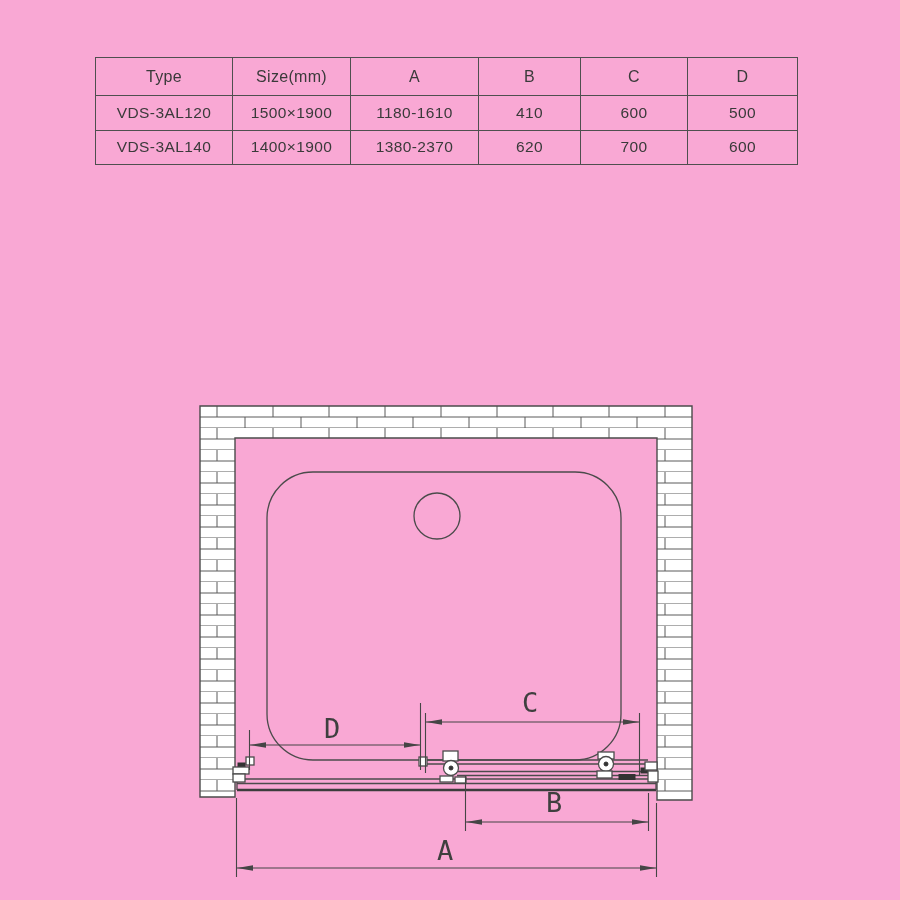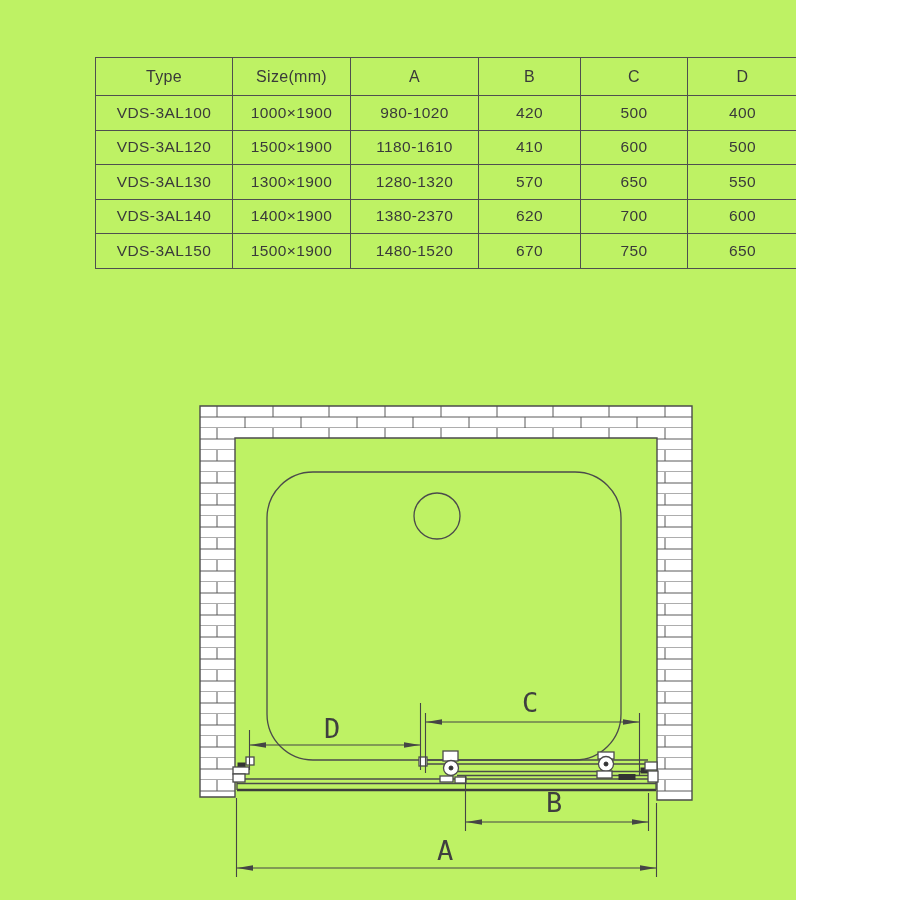--- a/index.html
+++ b/index.html
@@ -1,19 +1,19 @@
 <!DOCTYPE html>
 <html><head>
 <meta charset="utf-8">
 <style>
   html,body{margin:0;padding:0;background:#ffffff;}
   .page{
     position:relative;
-    width:796px;height:900px;
-    background:#bef264;
+    width:900px;height:900px;
+    background:#f9a8d4;
     font-family:"Liberation Sans", sans-serif;
     overflow:hidden;
   }
   
   table.spec{
     position:absolute;left:95px;top:57px;
     width:702px;
     border-collapse:collapse;
     table-layout:fixed;
     color:#3a3a3a;
@@ -60,58 +60,34 @@
           <th>Type</th>
           <th>Size(mm)</th>
           <th>A</th>
           <th>B</th>
           <th>C</th>
           <th>D</th>
         </tr>
       </thead>
     <tbody>
         <tr>
-          <td>VDS-3AL100</td>
-          <td>1000×1900</td>
-          <td>980-1020</td>
-          <td>420</td>
-          <td>500</td>
-          <td>400</td>
-        </tr>
-        <tr>
           <td>VDS-3AL120</td>
           <td>1500×1900</td>
           <td>1180-1610</td>
           <td>410</td>
           <td>600</td>
           <td>500</td>
         </tr>
         <tr>
-          <td>VDS-3AL130</td>
-          <td>1300×1900</td>
-          <td>1280-1320</td>
-          <td>570</td>
-          <td>650</td>
-          <td>550</td>
-        </tr>
-        <tr>
           <td>VDS-3AL140</td>
           <td>1400×1900</td>
           <td>1380-2370</td>
           <td>620</td>
           <td>700</td>
           <td>600</td>
-        </tr>
-        <tr>
-          <td>VDS-3AL150</td>
-          <td>1500×1900</td>
-          <td>1480-1520</td>
-          <td>670</td>
-          <td>750</td>
-          <td>650</td>
         </tr>
       </tbody>
   </table>
 
   <svg class="diagram" width="900" height="900" viewBox="0 0 900 900">
 
     <defs>
       <pattern id="brickPat" patternUnits="userSpaceOnUse" x="203" y="406" width="56" height="22">
         <rect width="56" height="22" fill="#ffffff"></rect>
         <path class="thin" d="M0 11 H56 M0 22 H56 M14 0 V11 M42 11 V22"></path>

